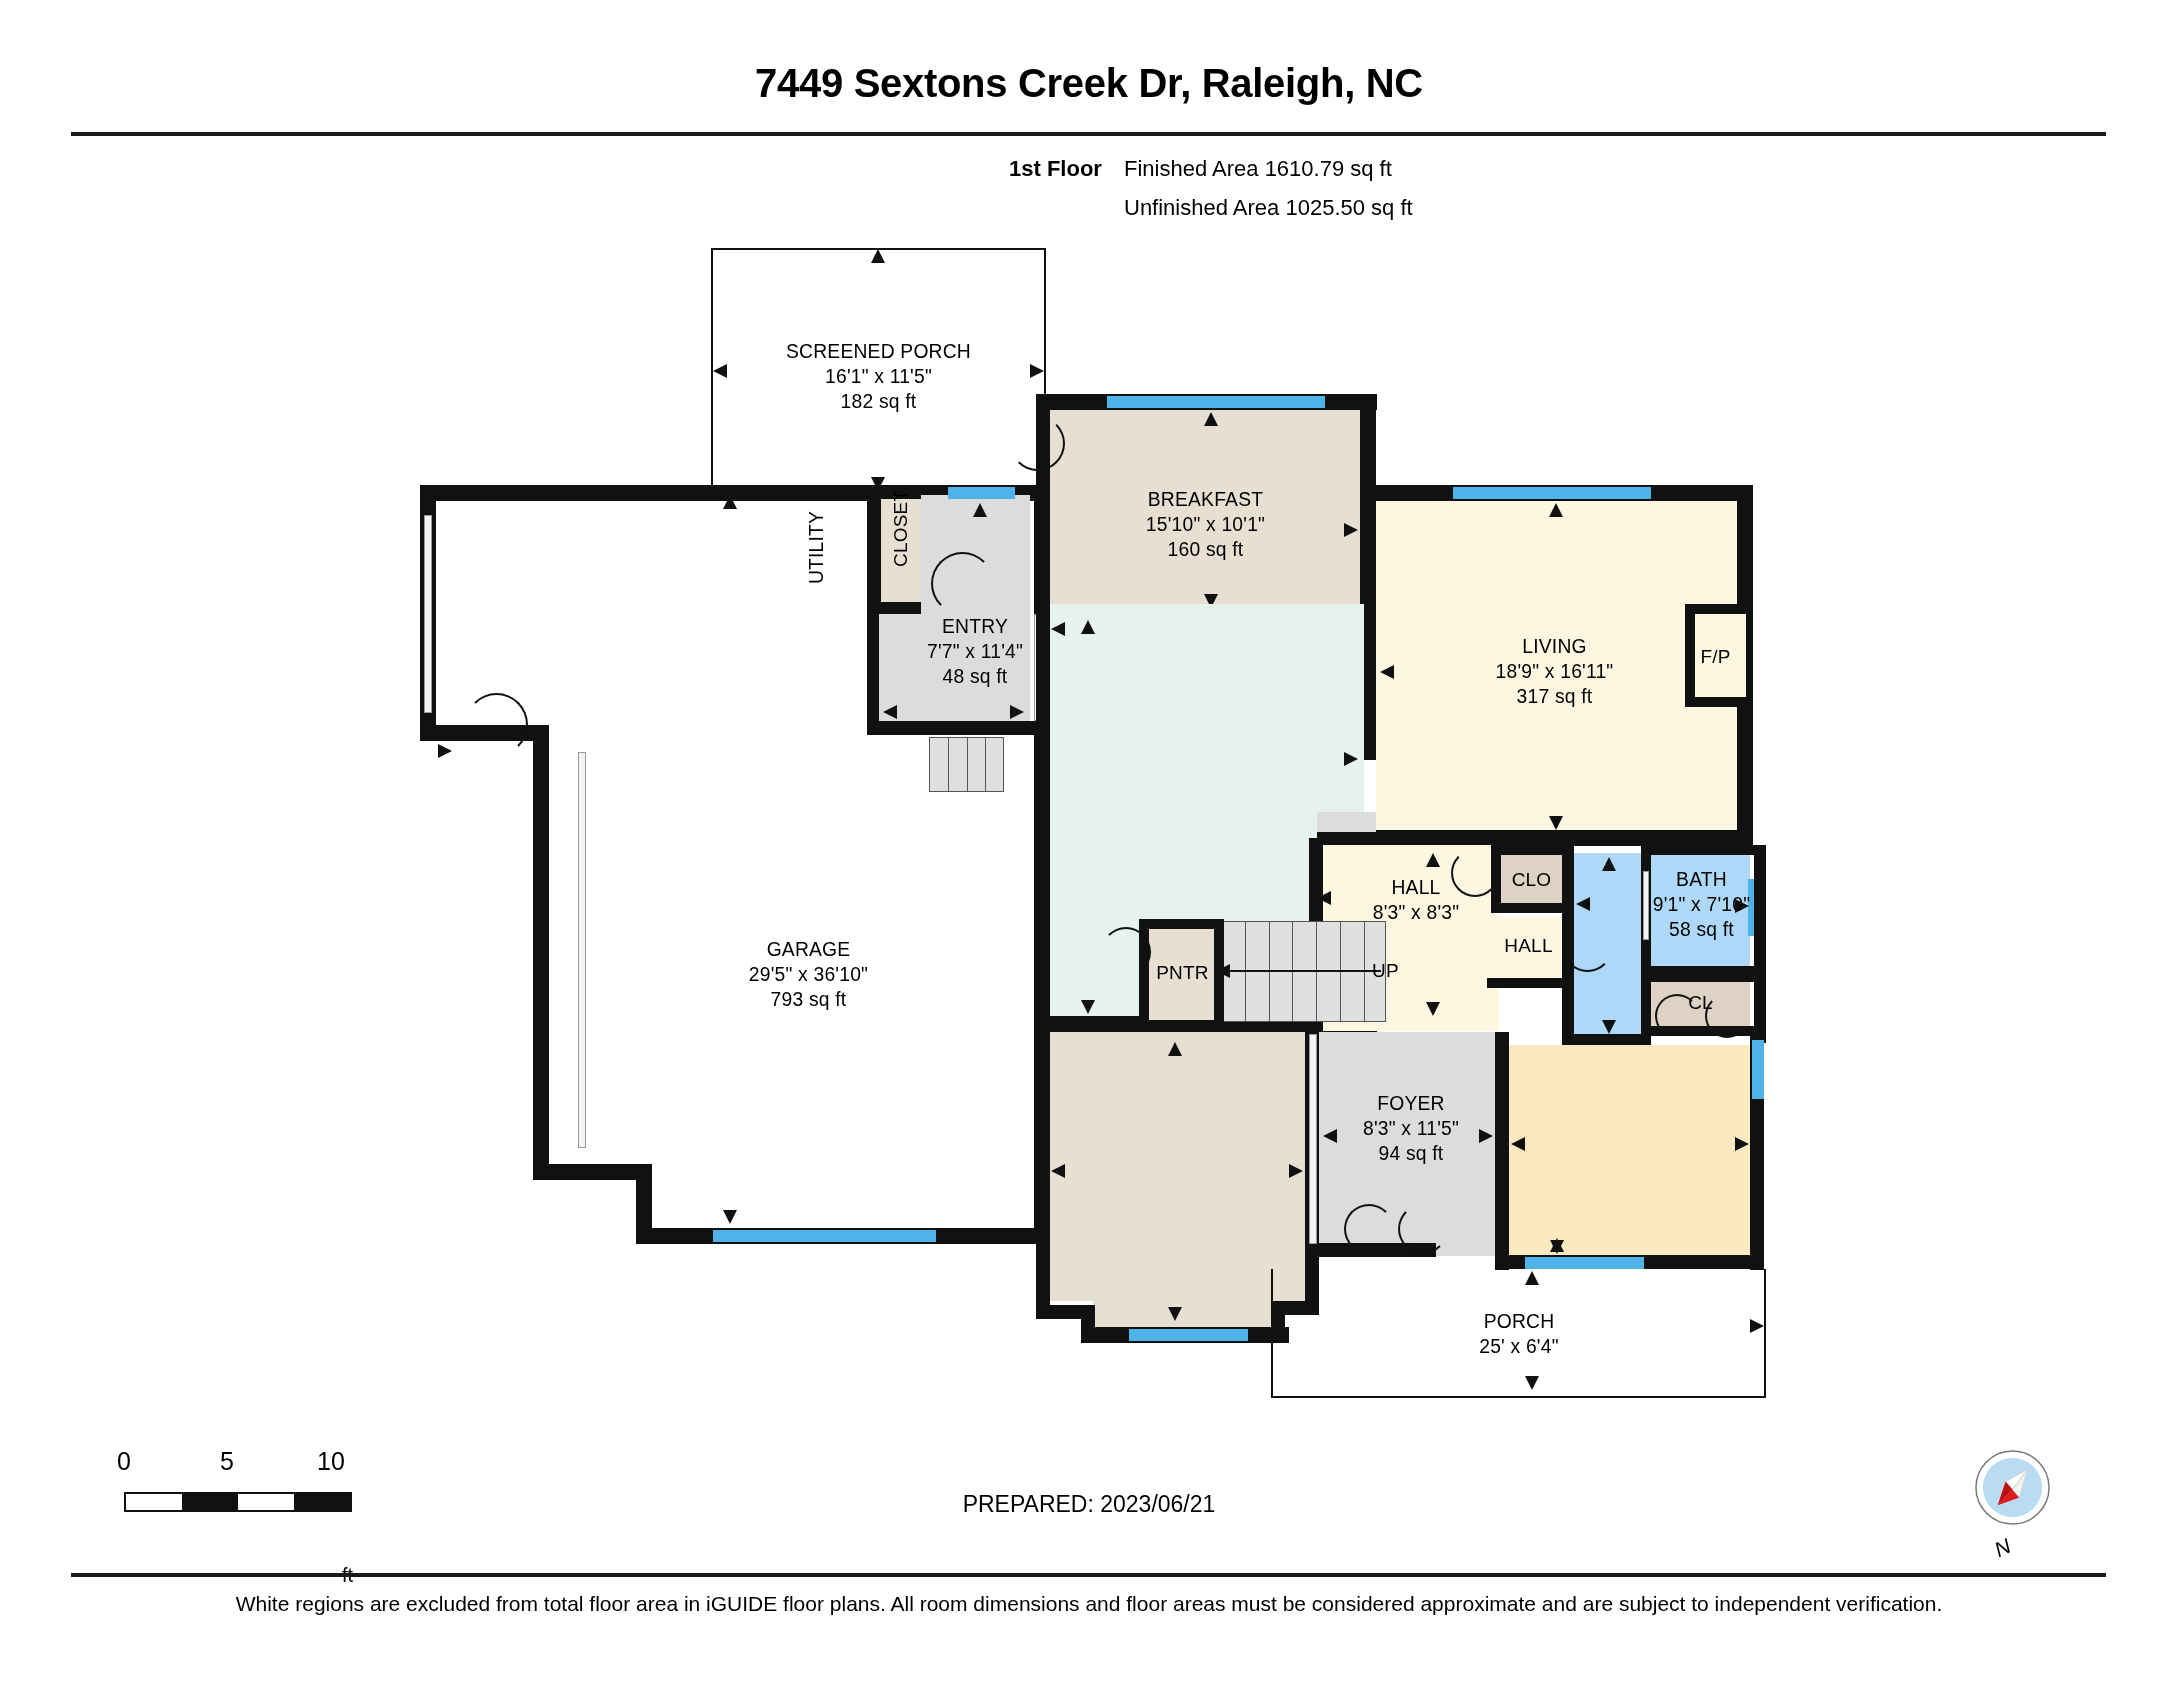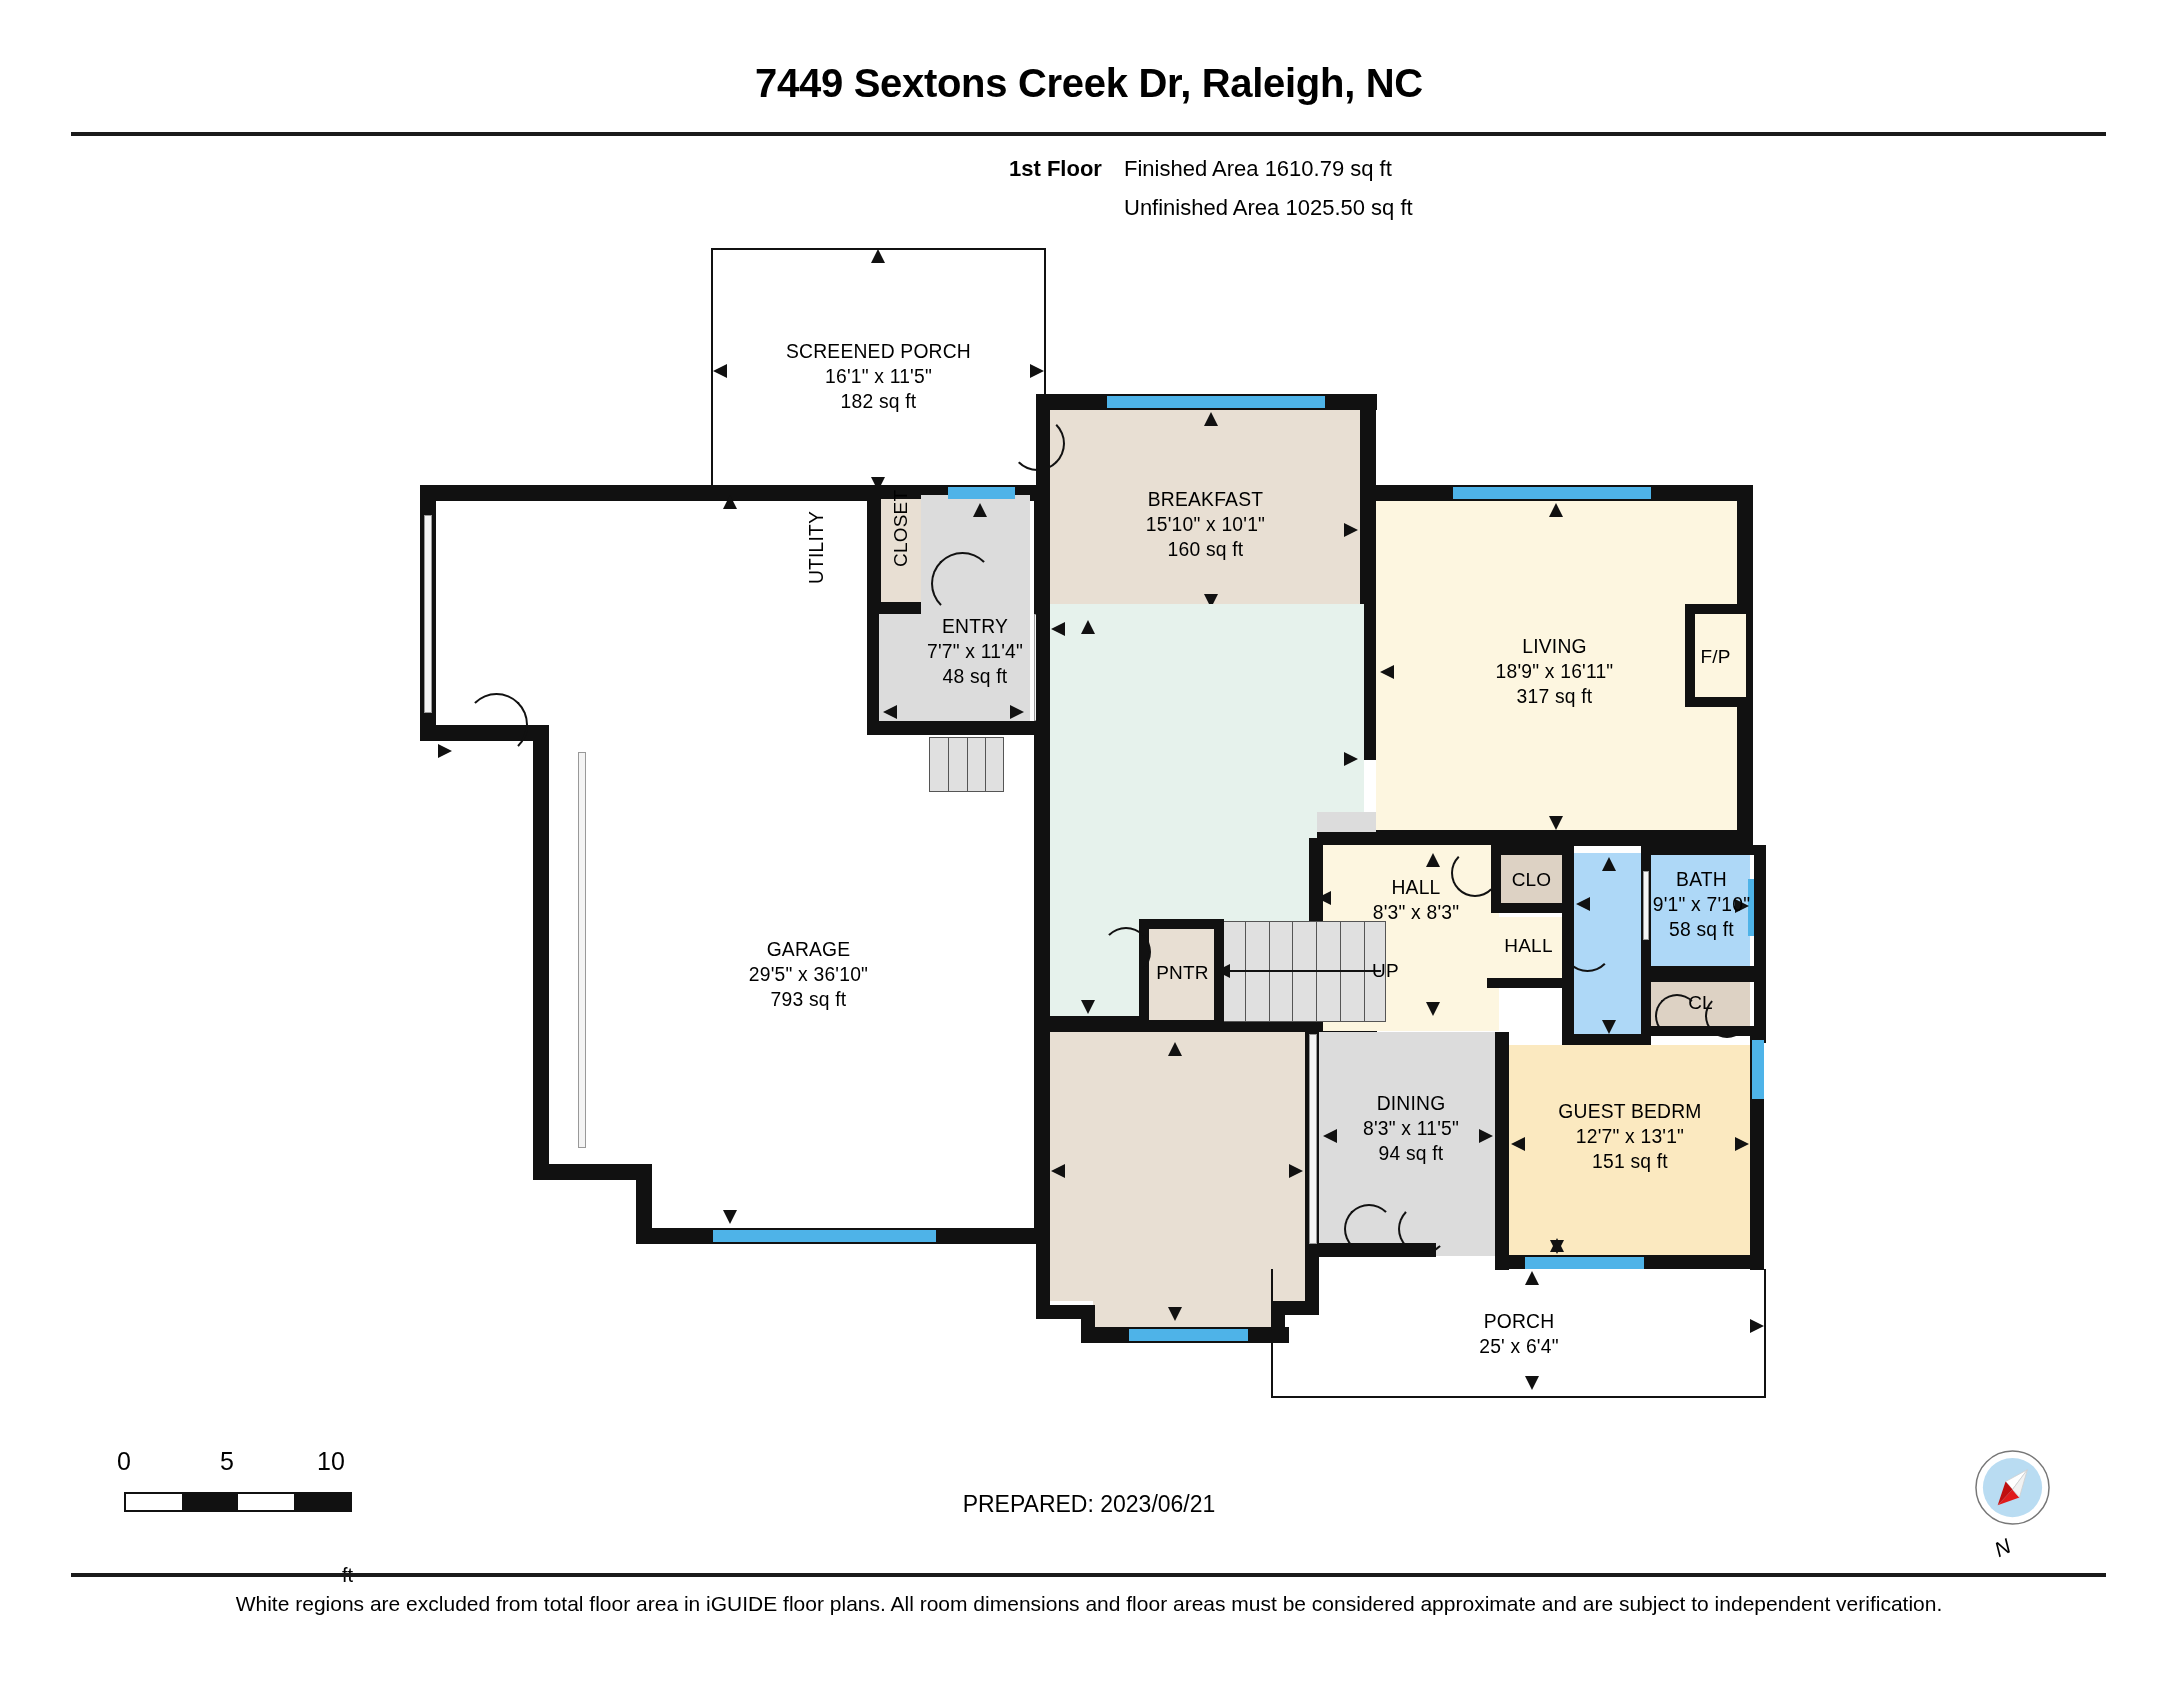--- a/index.html
+++ b/index.html
@@ -297,43 +297,38 @@
   <div class="arw u" style="left:1168px;top:1042px;"></div>
   <div class="arw l" style="left:1051px;top:1164px;"></div>
   <div class="arw r" style="left:1289px;top:1164px;"></div>
   <div class="arw d" style="left:1168px;top:1307px;"></div>
 
   <div class="rm" style="left:1319px;top:1032px;width:176px;height:224px;background:#dcdcdc;"></div>
   <div class="w" style="left:1307px;top:1243px;width:129px;height:14px;"></div>
   <div class="arw l" style="left:1323px;top:1129px;"></div>
   <div class="arw r" style="left:1479px;top:1129px;"></div>
   <div class="lbl" style="left:1327px;top:1091px;width:168px;">
-    <div class="nm">DINING</div>
+    <div class="nm">FOYER</div>
     <div>8'3" x 11'5"</div>
     <div>94 sq ft</div>
   </div>
   <div class="swing" style="left:1344px;top:1204px;width:50px;height:50px;transform:rotate(90deg);"></div>
   <div class="swing" style="left:1398px;top:1204px;width:50px;height:50px;transform:rotate(0deg);"></div>
   <div class="glass" style="left:1309px;top:1034px;width:8px;height:210px;"></div>
 
   <div class="rm" style="left:1507px;top:1045px;width:244px;height:210px;background:#fbe9c0;"></div>
   <div class="w" style="left:1495px;top:1032px;width:14px;height:238px;"></div>
   <div class="w" style="left:1495px;top:1255px;width:269px;height:14px;"></div>
   <div class="w" style="left:1750px;top:1032px;width:14px;height:238px;"></div>
   <div class="winv win" style="left:1752px;top:1040px;width:12px;height:59px;"></div>
   <div class="win" style="left:1525px;top:1257px;width:119px;height:12px;"></div>
   <div class="arw l" style="left:1511px;top:1137px;"></div>
   <div class="arw r" style="left:1735px;top:1137px;"></div>
   <div class="arw u" style="left:1550px;top:1238px;"></div>
   <div class="arw d" style="left:1550px;top:1240px;"></div>
-  <div class="lbl" style="left:1513px;top:1099px;width:234px;">
-    <div class="nm">GUEST BEDRM</div>
-    <div>12'7" x 13'1"</div>
-    <div>151 sq ft</div>
-  </div>
 
   <div class="outline" style="left:1271px;top:1269px;width:495px;height:129px;border-top:none;"></div>
   <div class="thin" style="left:1271px;top:1269px;width:2px;height:129px;"></div>
   <div class="arw u" style="left:1525px;top:1271px;"></div>
   <div class="arw r" style="left:1750px;top:1319px;"></div>
   <div class="arw d" style="left:1525px;top:1376px;"></div>
   <div class="lbl" style="left:1420px;top:1309px;width:198px;">
     <div class="nm">PORCH</div>
     <div>25' x 6'4"</div>
   </div>

